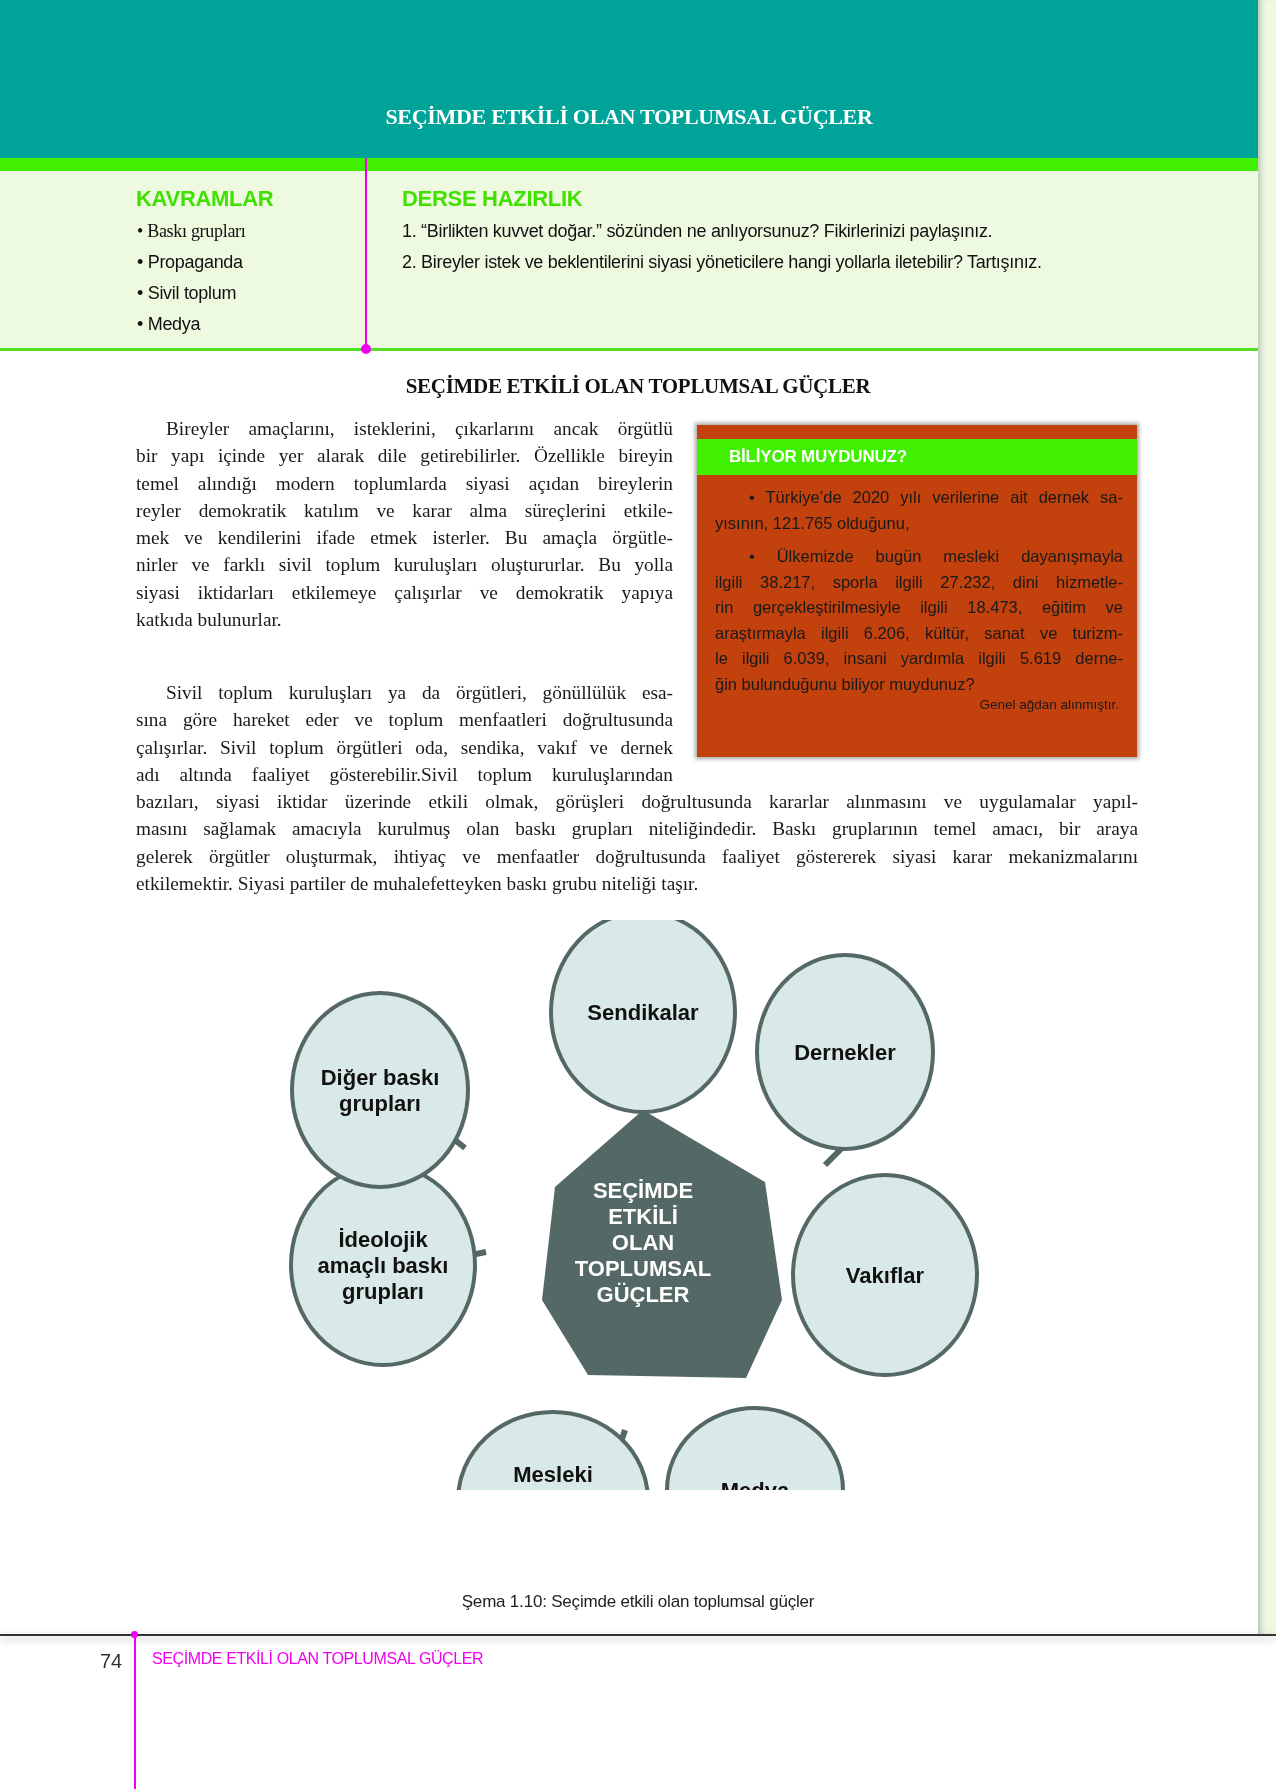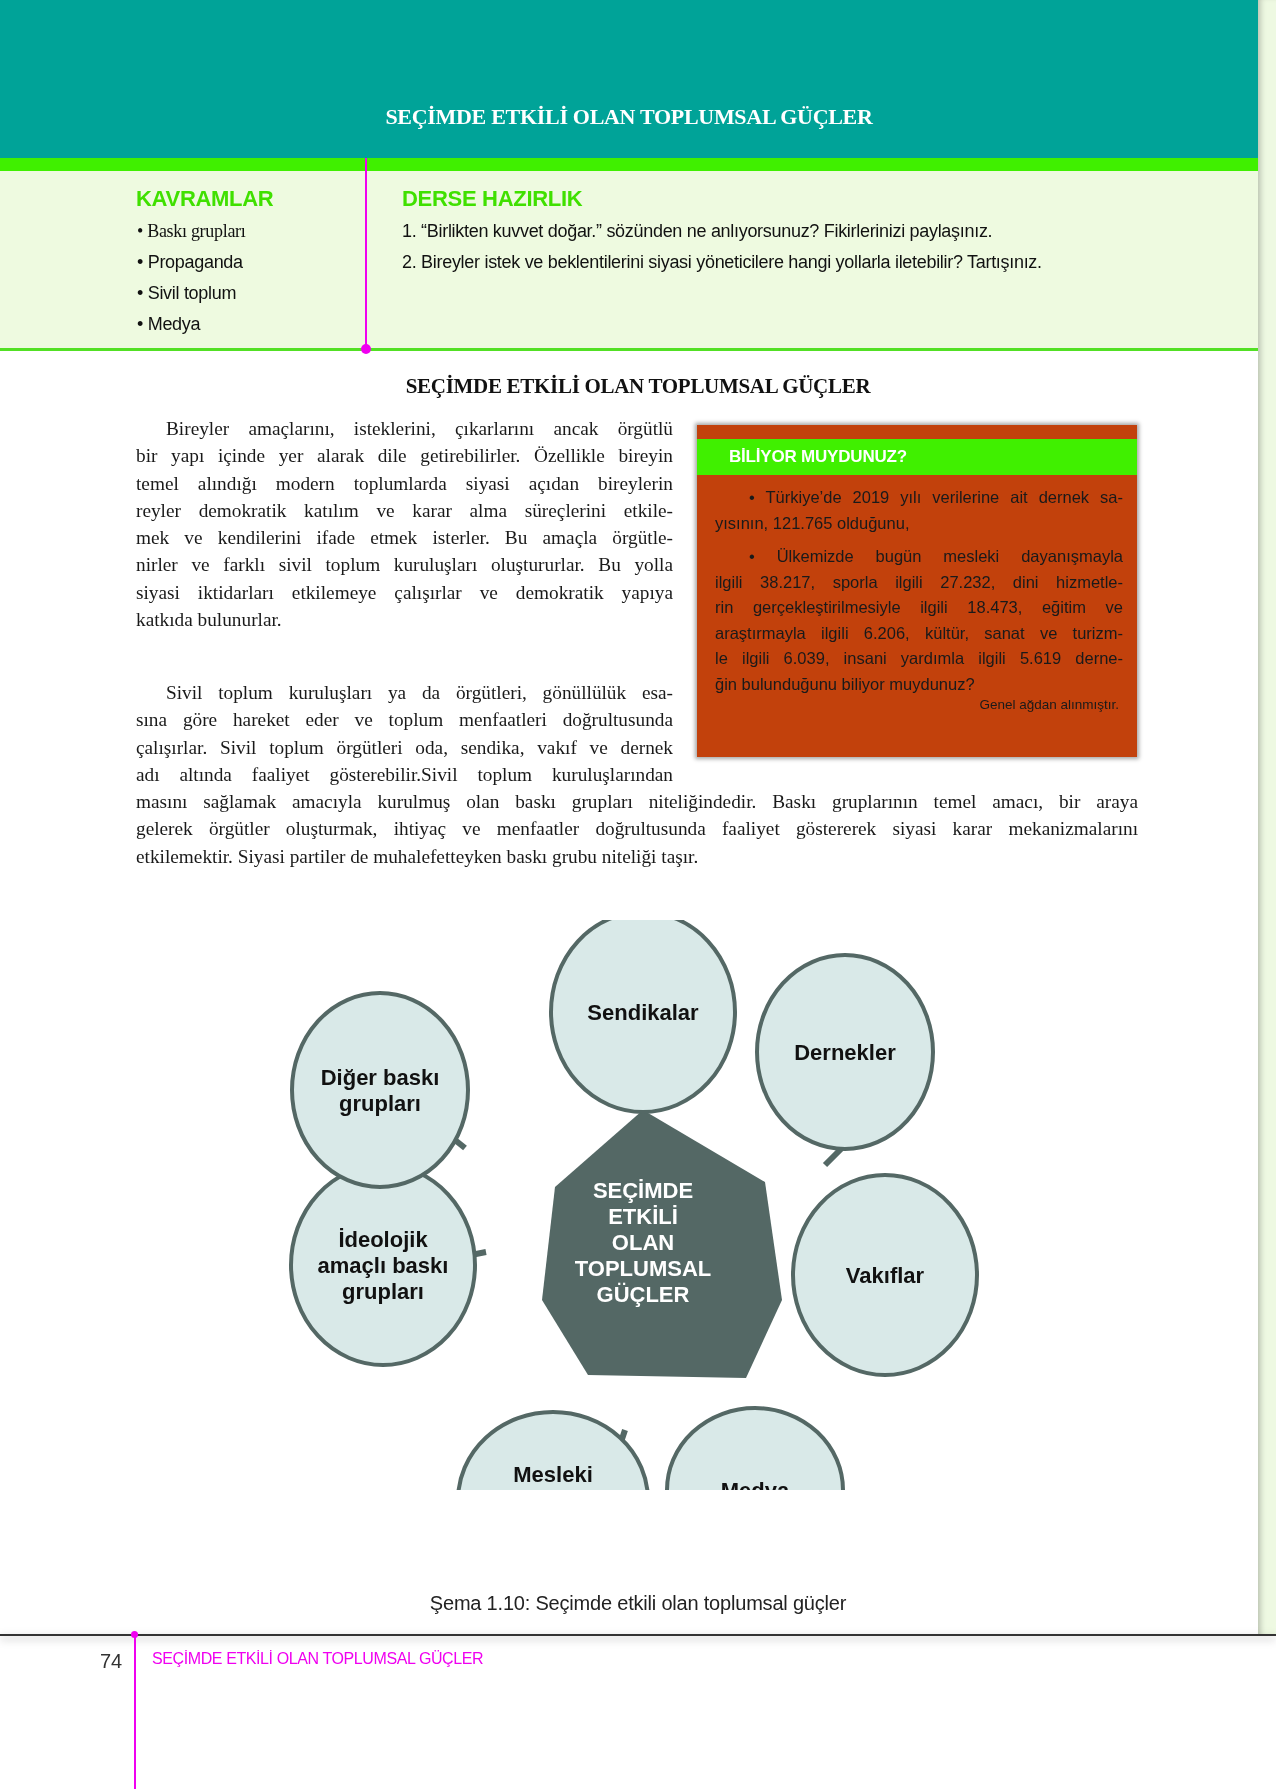--- a/index.html
+++ b/index.html
@@ -23,21 +23,21 @@
   .info-box { position:absolute; left:697px; top:425px; width:440px; height:332px; background:#c2410c; box-shadow: 0 0 4px 2px rgba(0,0,0,0.35); }
   .info-head { position:absolute; left:0; top:14px; width:440px; height:36px; background:#40f000; }
   .info-title { position:absolute; left:32px; top:8px; color:#fff; font-weight:bold; font-size:17px; font-family:"Liberation Sans", sans-serif; letter-spacing:-0.2px; }
   .info-body { position:absolute; left:18px; top:60px; width:408px; font-size:16.5px; line-height:25.5px; color:#1a1a1a; font-family:"Liberation Sans", sans-serif; }
   .info-body .ln { display:block; white-space:nowrap; text-align:justify; text-align-last:justify; }
   .info-body .ln.left { text-align-last:left; }
   .info-body .ind { padding-left:34px; }
   .info-body .gap { height:8px; }
   .info-source { position:absolute; right:18px; top:272px; font-size:13.5px; color:#1a1a1a; }
   .diagram { position:absolute; left:270px; top:920px; width:760px; height:570px; }
-  .caption { position:absolute; left:0; width:1276px; top:1592px; text-align:center; font-size:20px; color:#222; letter-spacing:-0.2px; }
+  .caption { position:absolute; left:0; width:1276px; top:1592px; text-align:center; font-size:17px; color:#222; letter-spacing:-0.2px; }
   .page-bottom { position:absolute; left:0; top:1634px; width:1276px; height:2px; background:#333; box-shadow:0 3px 8px rgba(0,0,0,0.35); }
   .footer-v { position:absolute; left:134px; top:1634px; width:2px; height:155px; background:#f000f0; }
   .footer-dot { position:absolute; left:131px; top:1631px; width:7px; height:7px; border-radius:50%; background:#f000f0; }
   .page-num { position:absolute; left:100px; top:1650px; font-size:20px; color:#333; }
   .footer-title { position:absolute; left:152px; top:1650px; font-size:16px; color:#f000f0; letter-spacing:-0.4px; }
 </style>
 </head>
 <body>
 
 <div class="right-strip"></div>
@@ -72,31 +72,32 @@
   <span class="line">nirler ve farklı sivil toplum kuruluşları oluştururlar. Bu yolla</span>
   <span class="line">siyasi iktidarları etkilemeye çalışırlar ve demokratik yapıya</span>
   <span class="line" style="text-align-last:left;">katkıda bulunurlar.</span>
 </div>
 
 <div class="body-text p2">
   <span class="line short" style="padding-left:30px; width:507px;">Sivil toplum kuruluşları ya da örgütleri, gönüllülük esa-</span>
   <span class="line short">sına göre hareket eder ve toplum menfaatleri doğrultusunda</span>
   <span class="line short">çalışırlar. Sivil toplum örgütleri oda, sendika, vakıf ve dernek</span>
   <span class="line short">adı altında faaliyet gösterebilir.Sivil toplum kuruluşlarından</span>
+  <span class="line">bazıları, siyasi iktidar üzerinde etkili olmak, görüşleri doğrultusunda kararlar alınmasını ve uygulamalar yapıl-</span>
   <span class="line">masını sağlamak amacıyla kurulmuş olan baskı grupları niteliğindedir. Baskı gruplarının temel amacı, bir araya</span>
   <span class="line">gelerek örgütler oluşturmak, ihtiyaç ve menfaatler doğrultusunda faaliyet göstererek siyasi karar mekanizmalarını</span>
   <span class="line last">etkilemektir. Siyasi partiler de muhalefetteyken baskı grubu niteliği taşır.</span>
 </div>
 
 <div class="info-box">
   <div class="info-head">
     <span class="info-title">BİLİYOR MUYDUNUZ?</span>
   </div>
   <div class="info-body">
-    <span class="ln ind">• Türkiye’de 2019 yılı verilerine ait dernek sa-</span>
+    <span class="ln ind">• Türkiye’de 2020 yılı verilerine ait dernek sa-</span>
     <span class="ln left">yısının, 121.765 olduğunu,</span>
     <div class="gap"></div>
     <span class="ln ind">• Ülkemizde bugün mesleki dayanışmayla</span>
     <span class="ln">ilgili 38.217, sporla ilgili 27.232, dini hizmetle-</span>
     <span class="ln">rin gerçekleştirilmesiyle ilgili 18.473, eğitim ve</span>
     <span class="ln">araştırmayla ilgili 6.206, kültür, sanat ve turizm-</span>
     <span class="ln">le ilgili 6.039, insani yardımla ilgili 5.619 derne-</span>
     <span class="ln left">ğin bulunduğunu biliyor muydunuz?</span>
   </div>
   <div class="info-source">Genel ağdan alınmıştır.</div>

